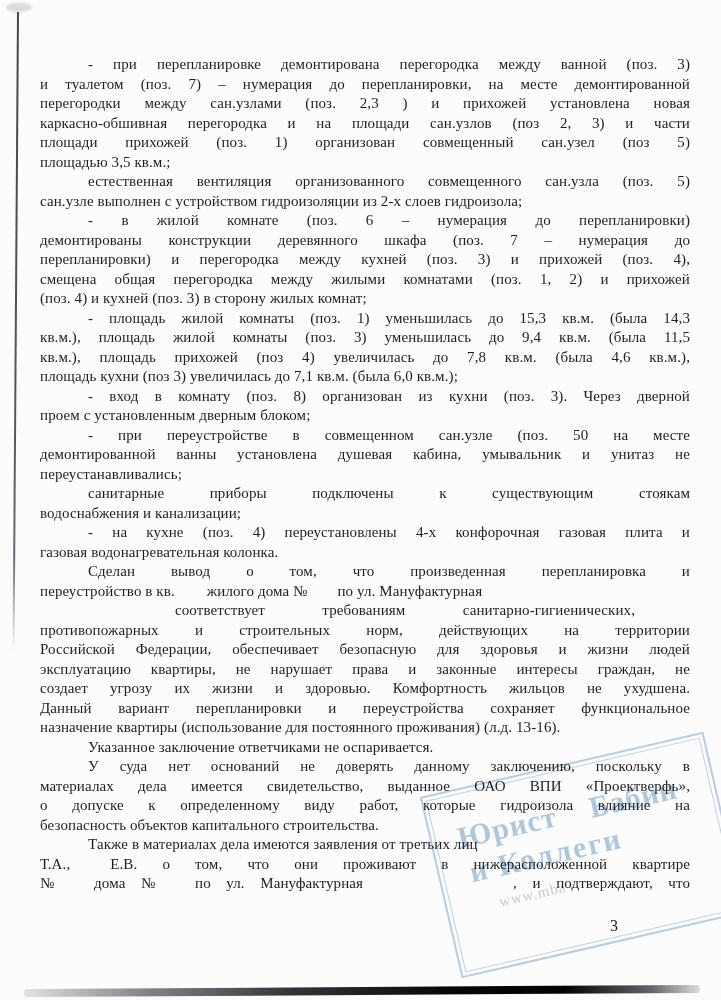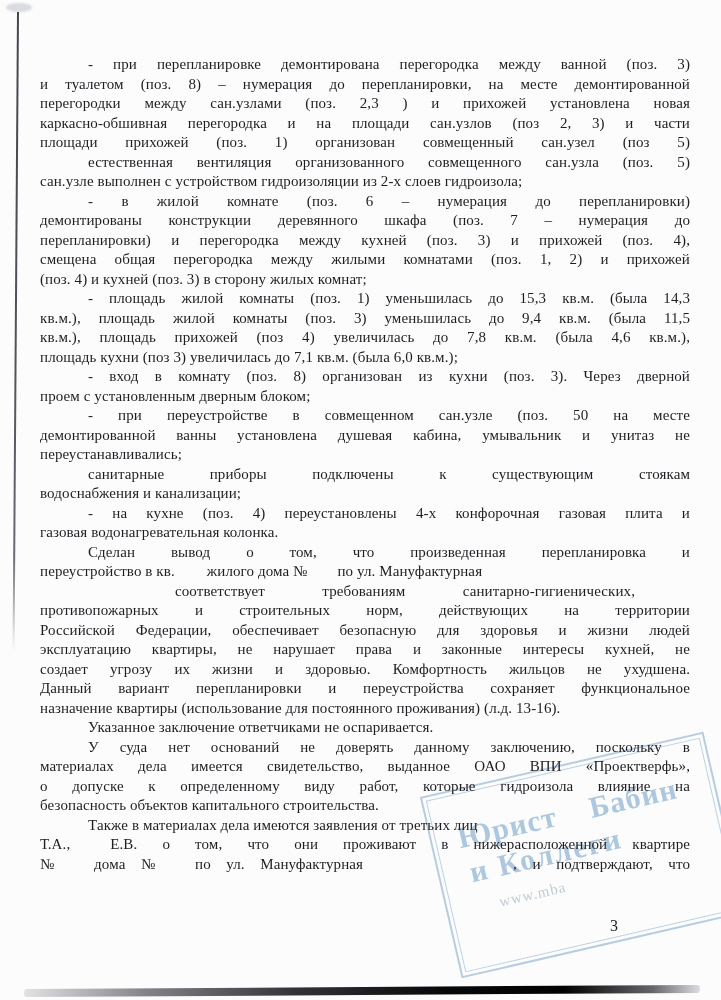--- a/index.html
+++ b/index.html
@@ -71,24 +71,25 @@
 <div class="bottom-band"></div>
 
 <div class="stamp">
   <div class="s1"><span>Юрист</span><span class="sgap"></span><span>Бабин</span></div>
   <div class="s2">и Коллеги</div>
   <div class="s3">www.mba</div>
 </div>
 
 <div class="doc" id="doc-text">
     <div class="line j ind">- при перепланировке демонтирована перегородка между ванной (поз. 3)</div>
-    <div class="line j">и туалетом (поз. 8) – нумерация до перепланировки, на месте демонтированной</div>
+    <div class="line j">и туалетом (поз. 7) – нумерация до перепланировки, на месте демонтированной</div>
     <div class="line j">перегородки между сан.узлами (поз. 2,3 ) и прихожей установлена новая</div>
     <div class="line j">каркасно-обшивная перегородка и на площади сан.узлов (поз 2, 3) и части</div>
     <div class="line j">площади прихожей (поз. 1) организован совмещенный сан.узел (поз 5)</div>
+    <div class="line">площадью 3,5 кв.м.;</div>
     <div class="line j ind">естественная вентиляция организованного совмещенного сан.узла (поз. 5)</div>
     <div class="line">сан.узле выполнен с устройством гидроизоляции из 2-х слоев гидроизола;</div>
     <div class="line j ind">- в жилой комнате (поз. 6 – нумерация до перепланировки)</div>
     <div class="line j">демонтированы конструкции деревянного шкафа (поз. 7 – нумерация до</div>
     <div class="line j">перепланировки) и перегородка между кухней (поз. 3) и прихожей (поз. 4),</div>
     <div class="line j">смещена общая перегородка между жилыми комнатами (поз. 1, 2) и прихожей</div>
     <div class="line">(поз. 4) и кухней (поз. 3) в сторону жилых комнат;</div>
     <div class="line j ind">- площадь жилой комнаты (поз. 1) уменьшилась до 15,3 кв.м. (была 14,3</div>
     <div class="line j">кв.м.), площадь жилой комнаты (поз. 3) уменьшилась до 9,4 кв.м. (была 11,5</div>
     <div class="line j">кв.м.), площадь прихожей (поз 4) увеличилась до 7,8 кв.м. (была 4,6 кв.м.),</div>
@@ -100,21 +101,21 @@
     <div class="line">переустанавливались;</div>
     <div class="line j ind">санитарные приборы подключены к существующим стоякам</div>
     <div class="line">водоснабжения и канализации;</div>
     <div class="line j ind">- на кухне (поз. 4) переустановлены 4-х конфорочная газовая плита и</div>
     <div class="line">газовая водонагревательная колонка.</div>
     <div class="line j ind">Сделан вывод о том, что произведенная перепланировка и</div>
     <div class="line">переустройство в кв.<span class="gap" style="width: 32px;"></span>жилого дома №<span class="gap" style="width: 30px;"></span>по ул. Мануфактурная</div>
     <div class="line j" style="margin-left: 135px; margin-right: 55px;">соответствует требованиям санитарно-гигиенических,</div>
     <div class="line j">противопожарных и строительных норм, действующих на территории</div>
     <div class="line j">Российской Федерации, обеспечивает безопасную для здоровья и жизни людей</div>
-    <div class="line j">эксплуатацию квартиры, не нарушает права и законные интересы кухней, не</div>
+    <div class="line j">эксплуатацию квартиры, не нарушает права и законные интересы граждан, не</div>
     <div class="line j">создает угрозу их жизни и здоровью. Комфортность жильцов не ухудшена.</div>
     <div class="line j">Данный вариант перепланировки и переустройства сохраняет функциональное</div>
     <div class="line">назначение квартиры (использование для постоянного проживания) (л.д. 13-16).</div>
     <div class="line ind">Указанное заключение ответчиками не оспаривается.</div>
     <div class="line j ind">У суда нет оснований не доверять данному заключению, поскольку в</div>
     <div class="line j">материалах дела имеется свидетельство, выданное ОАО ВПИ «Проектверфь»,</div>
     <div class="line j">о допуске к определенному виду работ, которые гидроизола влияние на</div>
     <div class="line">безопасность объектов капитального строительства.</div>
     <div class="line ind">Также в материалах дела имеются заявления от третьих лиц</div>
     <div class="line j">Т.А.,<span class="gap" style="width: 40px;"></span>Е.В. о том, что они проживают в нижерасположенной квартире</div>

